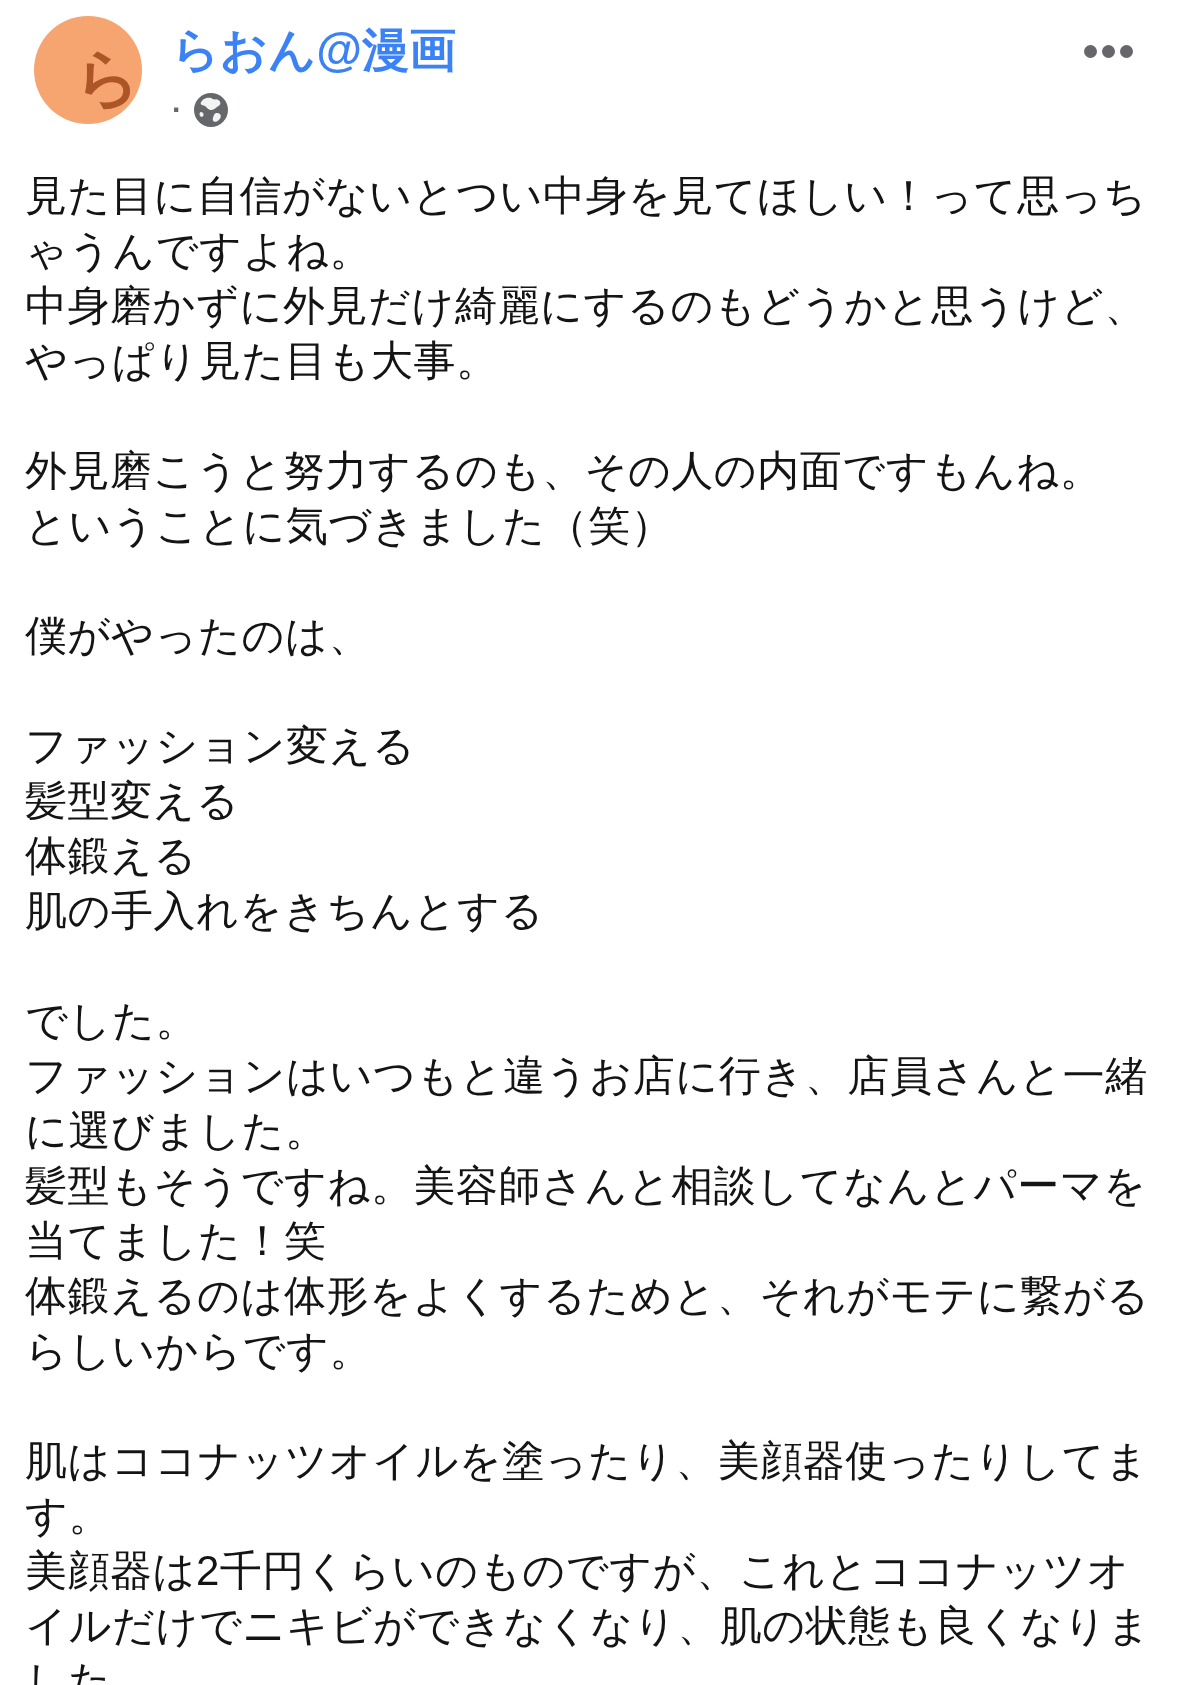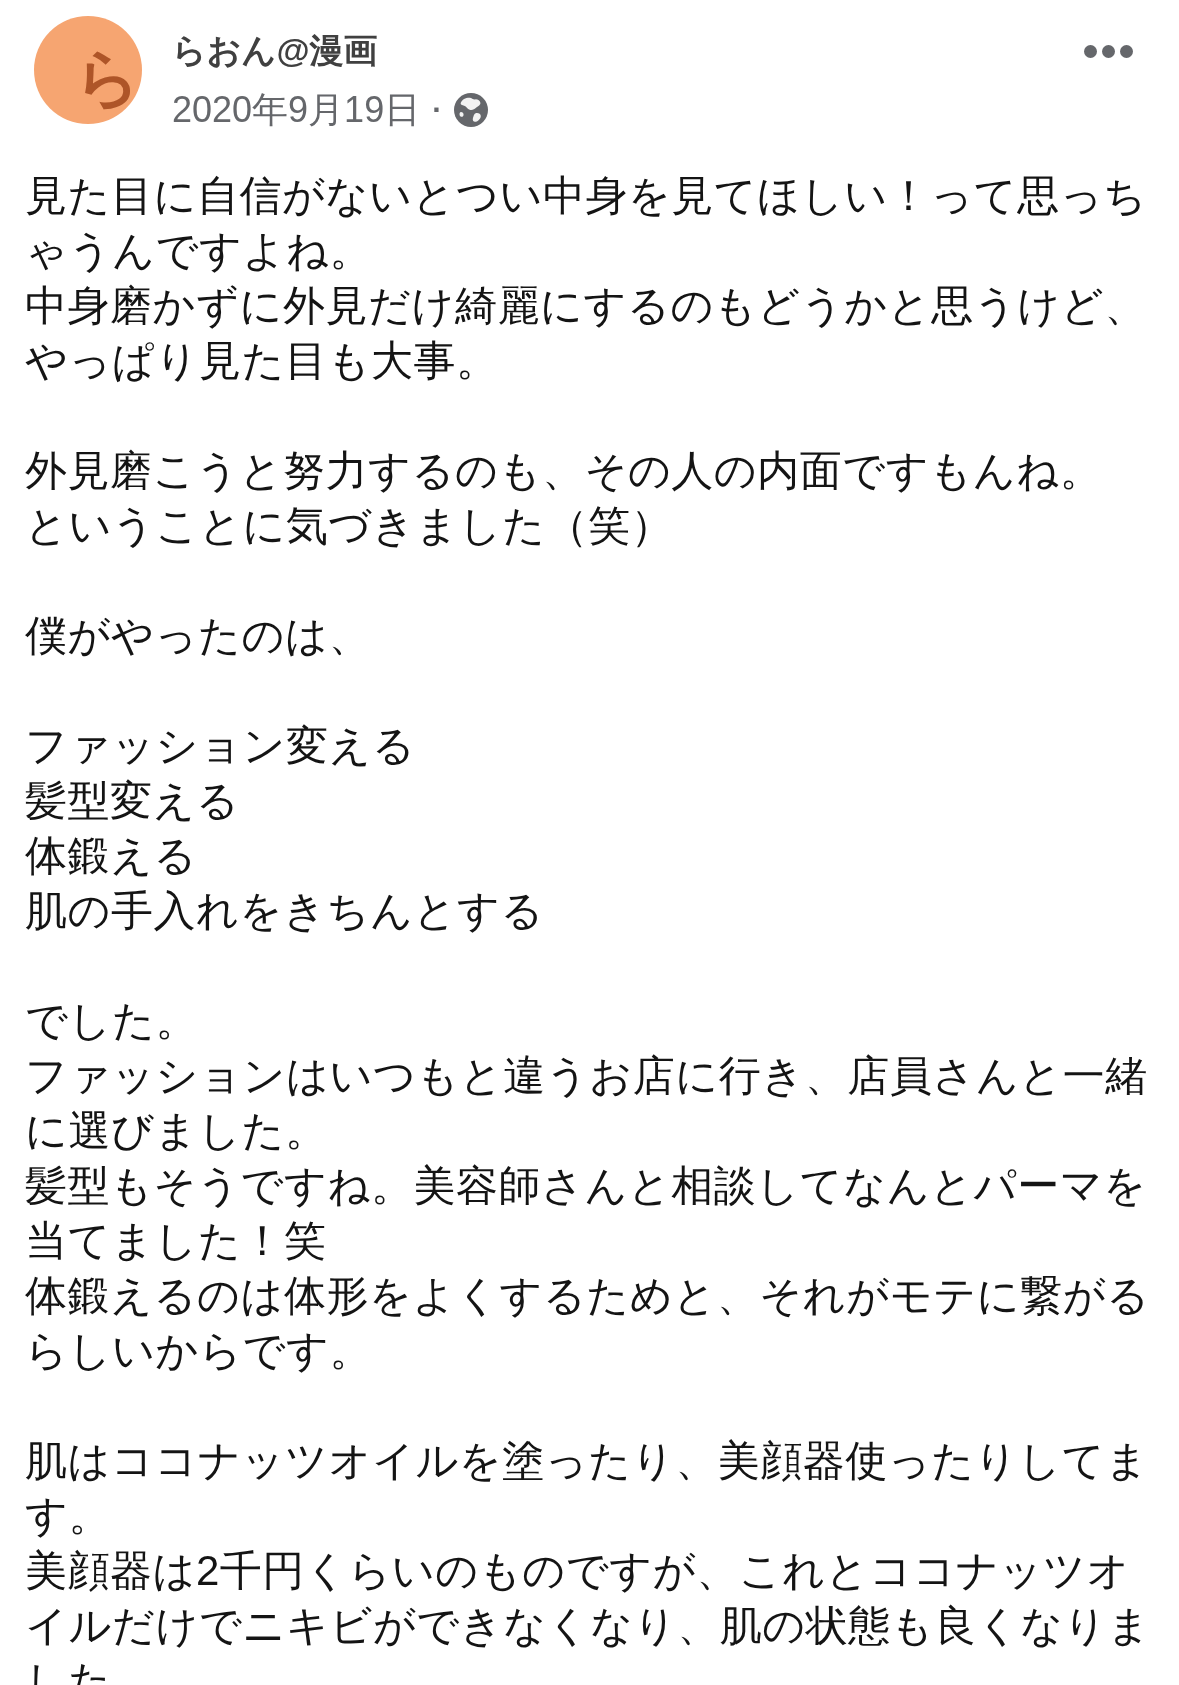--- a/index.html
+++ b/index.html
@@ -46,23 +46,23 @@
     color: #AE5528;
     line-height: 1;
   }
 
   .header-info {
     margin-left: 30px;
     padding-top: 10px;
   }
 
   .author-name {
-    font-size: 34px;
+    font-size: 47px;
     font-weight: 700;
-    color: #404040;
+    color: #3b82f6;
     line-height: 48px;
     cursor: pointer;
   }
 
   .date-row {
     display: flex;
     align-items: center;
     gap: 12px;
     margin-top: 14px;
     font-size: 36px;
@@ -119,21 +119,20 @@
   <div class="post-header">
 
     <div class="avatar">
       <span class="avatar-letter">ら</span>
     </div>
 
     <div class="header-info">
       <div class="author-name">らおん@漫画</div>
 
       <div class="date-row">
-        <span>2020年9月19日</span>
         <span class="date-separator">·</span>
         <svg class="globe-icon" viewBox="0 0 16 16" aria-hidden="true">
           <circle cx="8" cy="8" r="8" fill="#65676B"></circle>
           <path fill="#FFFFFF" opacity="0.92" d="M3.2 4.6 C3.8 3.0 5.6 2.1 7.4 2.2 C8.4 2.3 8.9 3.1 10.0 3.0 C11.2 2.9 12.2 3.6 12.4 4.6 C12.6 5.7 11.4 6.1 10.5 6.8 C9.6 7.5 8.7 8.3 7.4 7.9 C6.2 7.5 5.9 6.3 4.8 6.0 C3.9 5.8 2.9 5.5 3.2 4.6 Z"></path>
           <path fill="#FFFFFF" opacity="0.92" d="M10.4 9.4 C11.5 9.2 12.6 9.8 12.6 10.8 C12.6 12.0 11.5 13.2 10.3 13.5 C9.2 13.8 8.6 12.9 8.9 11.9 C9.2 10.9 9.4 9.6 10.4 9.4 Z"></path>
           <path fill="#FFFFFF" opacity="0.92" d="M3.0 9.0 C3.8 8.8 4.6 9.5 4.5 10.3 C4.4 11.0 3.7 11.4 3.1 11.1 C2.5 10.6 2.4 9.2 3.0 9.0 Z"></path>
         </svg>
       </div>
     </div>
 

